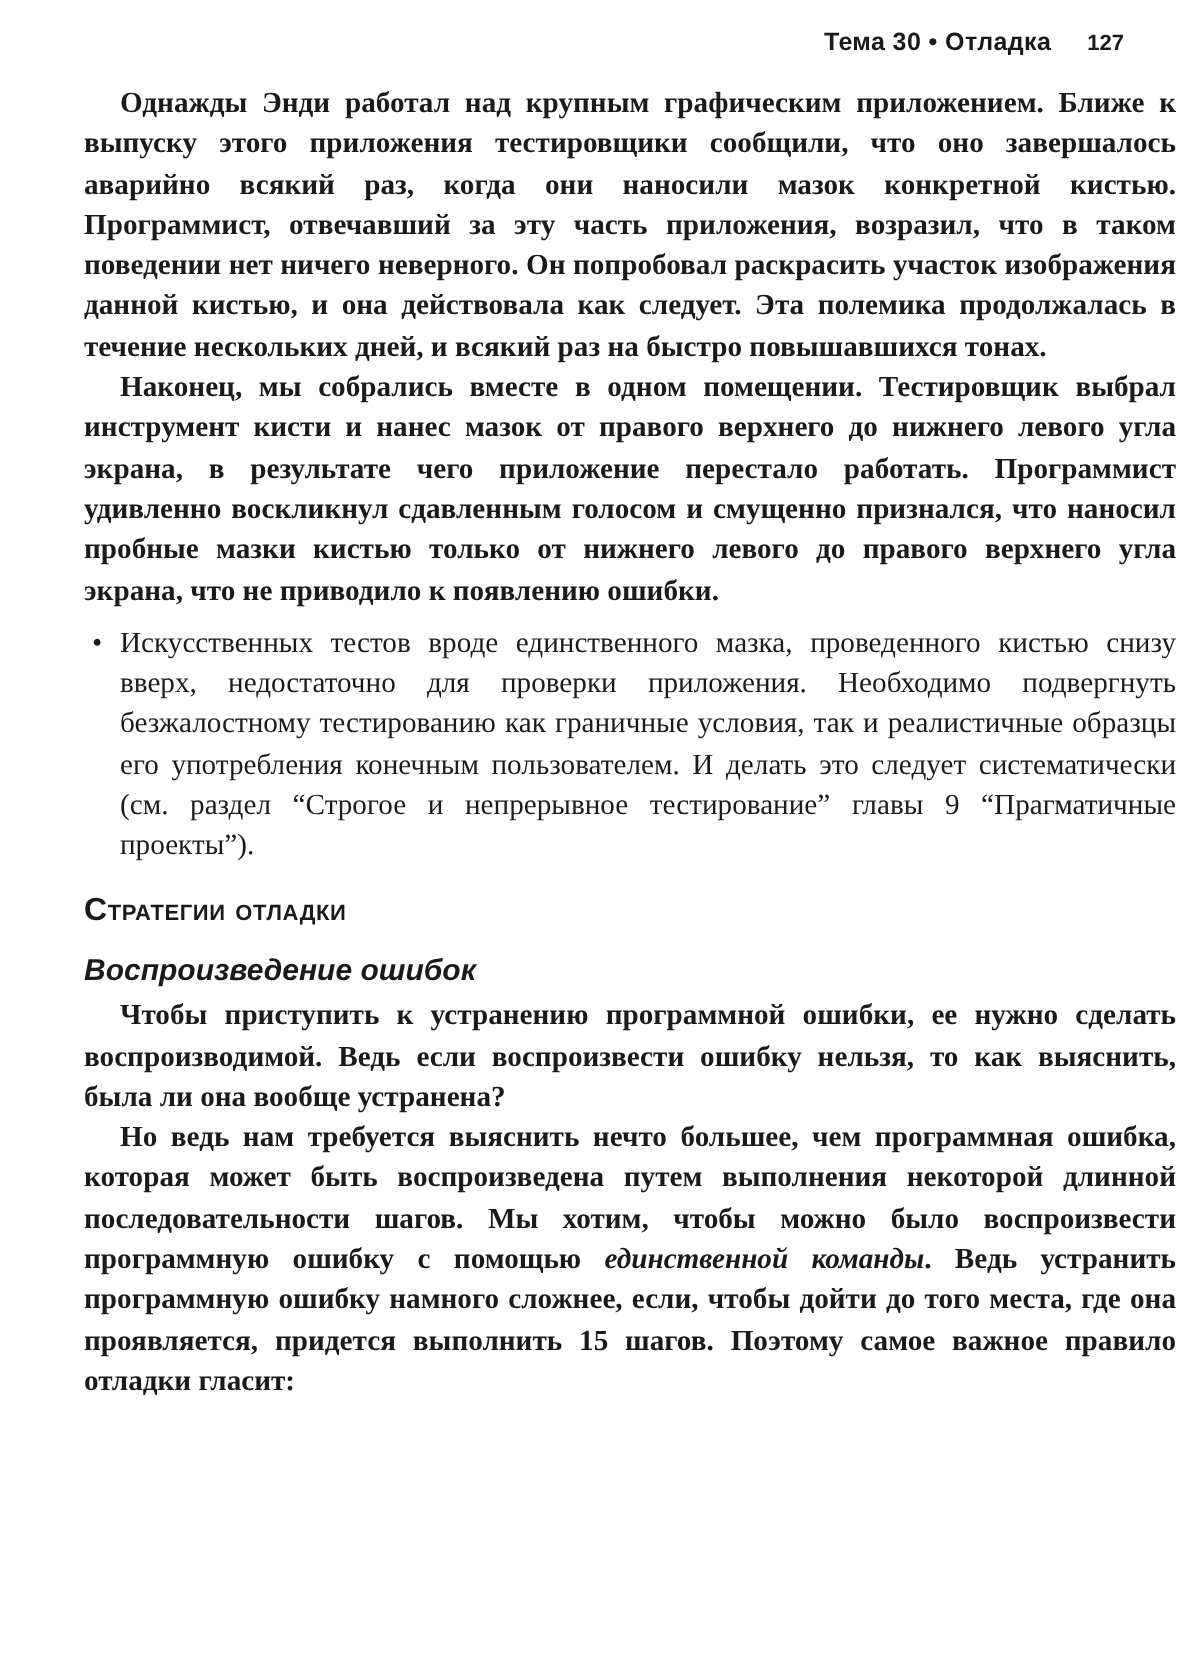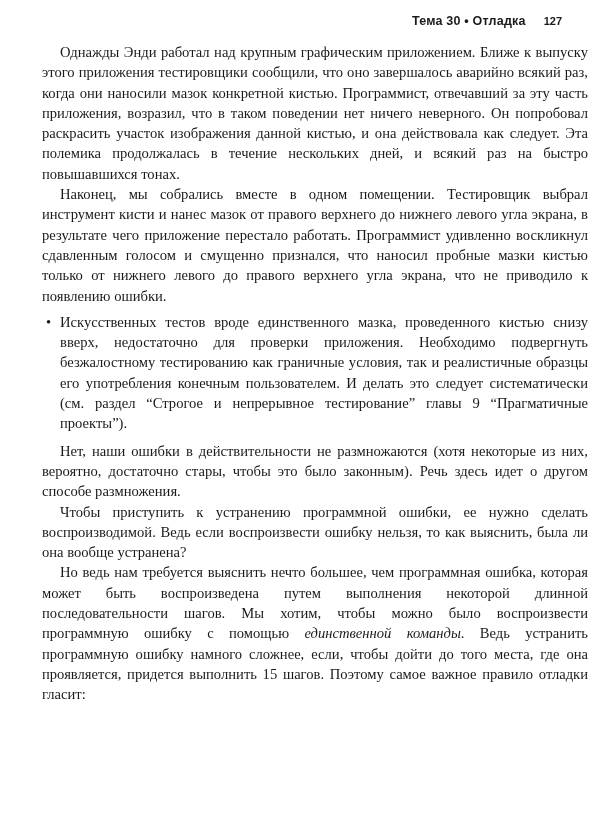--- a/index.html
+++ b/index.html
@@ -1,21 +1,21 @@
 <!DOCTYPE html>
 <html><head>
 <meta charset="utf-8">
 <style>
   html, body { margin:0; padding:0; background:#ffffff; }
   body { width:600px; height:837px; position:relative; overflow:hidden; color:#1a1a1a; }
   .header { position:absolute; top:14px; right:38px; font-family:"Liberation Sans", sans-serif; font-weight:bold; font-size:13px; display:flex; align-items:baseline; }
   .header .chap { font-size:12.5px; letter-spacing:0.2px; }
   .header .pnum { font-size:11px; margin-left:18px; }
   .page { position:absolute; left:42px; top:42px; width:546px; font-family:"Liberation Serif", serif; font-size:14.6px; line-height:20.3px; text-align:justify; }
-  p { margin:0; text-indent:18px; }
+  p { margin:0; text-indent:18px;font-weight:bold; }
   ul { list-style:none; margin:6px 0 0 0; padding:0; }
   li { position:relative; padding-left:18px; margin-bottom:7px; }
   li::before { content:"•"; position:absolute; left:4px; top:0; }
   h2 { font-family:"Liberation Sans", sans-serif; font-size:16px; font-weight:bold; margin:12px 0 5px 0; font-variant:small-caps; letter-spacing:0.3px; }
   h3 { font-family:"Liberation Sans", sans-serif; font-size:15px; font-weight:bold; font-style:italic; margin:10px 0 2px 0; }
   em { font-style:italic; }
 </style>
 </head>
 <body>
 
@@ -25,17 +25,18 @@
 </div>
 
 <div class="page">
   <p>Однажды Энди работал над крупным графическим приложением. Ближе к выпуску этого приложения тестировщики сообщили, что оно завершалось аварийно всякий раз, когда они наносили мазок конкретной кистью. Программист, отвечавший за эту часть приложения, возразил, что в таком поведении нет ничего неверного. Он попробовал раскрасить участок изображения данной кистью, и она действовала как следует. Эта полемика продолжалась в течение нескольких дней, и всякий раз на быстро повышавшихся тонах.</p>
   <p>Наконец, мы собрались вместе в одном помещении. Тестировщик выбрал инструмент кисти и нанес мазок от правого верхнего до нижнего левого угла экрана, в результате чего приложение перестало работать. Программист удивленно воскликнул сдавленным голосом и смущенно признался, что наносил пробные мазки кистью только от нижнего левого до правого верхнего угла экрана, что не приводило к появлению ошибки.</p>
 
   <ul>
     <li>Искусственных тестов вроде единственного мазка, проведенного кистью снизу вверх, недостаточно для проверки приложения. Необходимо подвергнуть безжалостному тестированию как граничные условия, так и реалистичные образцы его употребления конечным пользователем. И делать это следует систематически (см. раздел “Строгое и непрерывное тестирование” главы 9 “Прагматичные проекты”).</li>
   </ul>
 
+  <h2>Стратегии отладки</h2>
 
-  <p>Нет, наши ошибки в действительности не размножаются (хотя некоторые из них, вероятно, достаточно стары, чтобы это было законным). Речь здесь идет о другом способе размножения.</p>
+  <h3>Воспроизведение ошибок</h3>
   <p>Чтобы приступить к устранению программной ошибки, ее нужно сделать воспроизводимой. Ведь если воспроизвести ошибку нельзя, то как выяснить, была ли она вообще устранена?</p>
   <p><span>Но ведь нам требуется выяснить нечто большее, чем программная ошибка, которая может быть воспроизведена путем выполнения некоторой длинной последовательности шагов. Мы хотим, чтобы можно было воспроизвести программную ошибку с помощью </span><em>единственной команды</em><span>. Ведь устранить программную ошибку намного сложнее, если, чтобы дойти до того места, где она проявляется, придется выполнить 15 шагов. Поэтому самое важное правило отладки гласит:</span></p>
 </div>
 
 </body></html>

